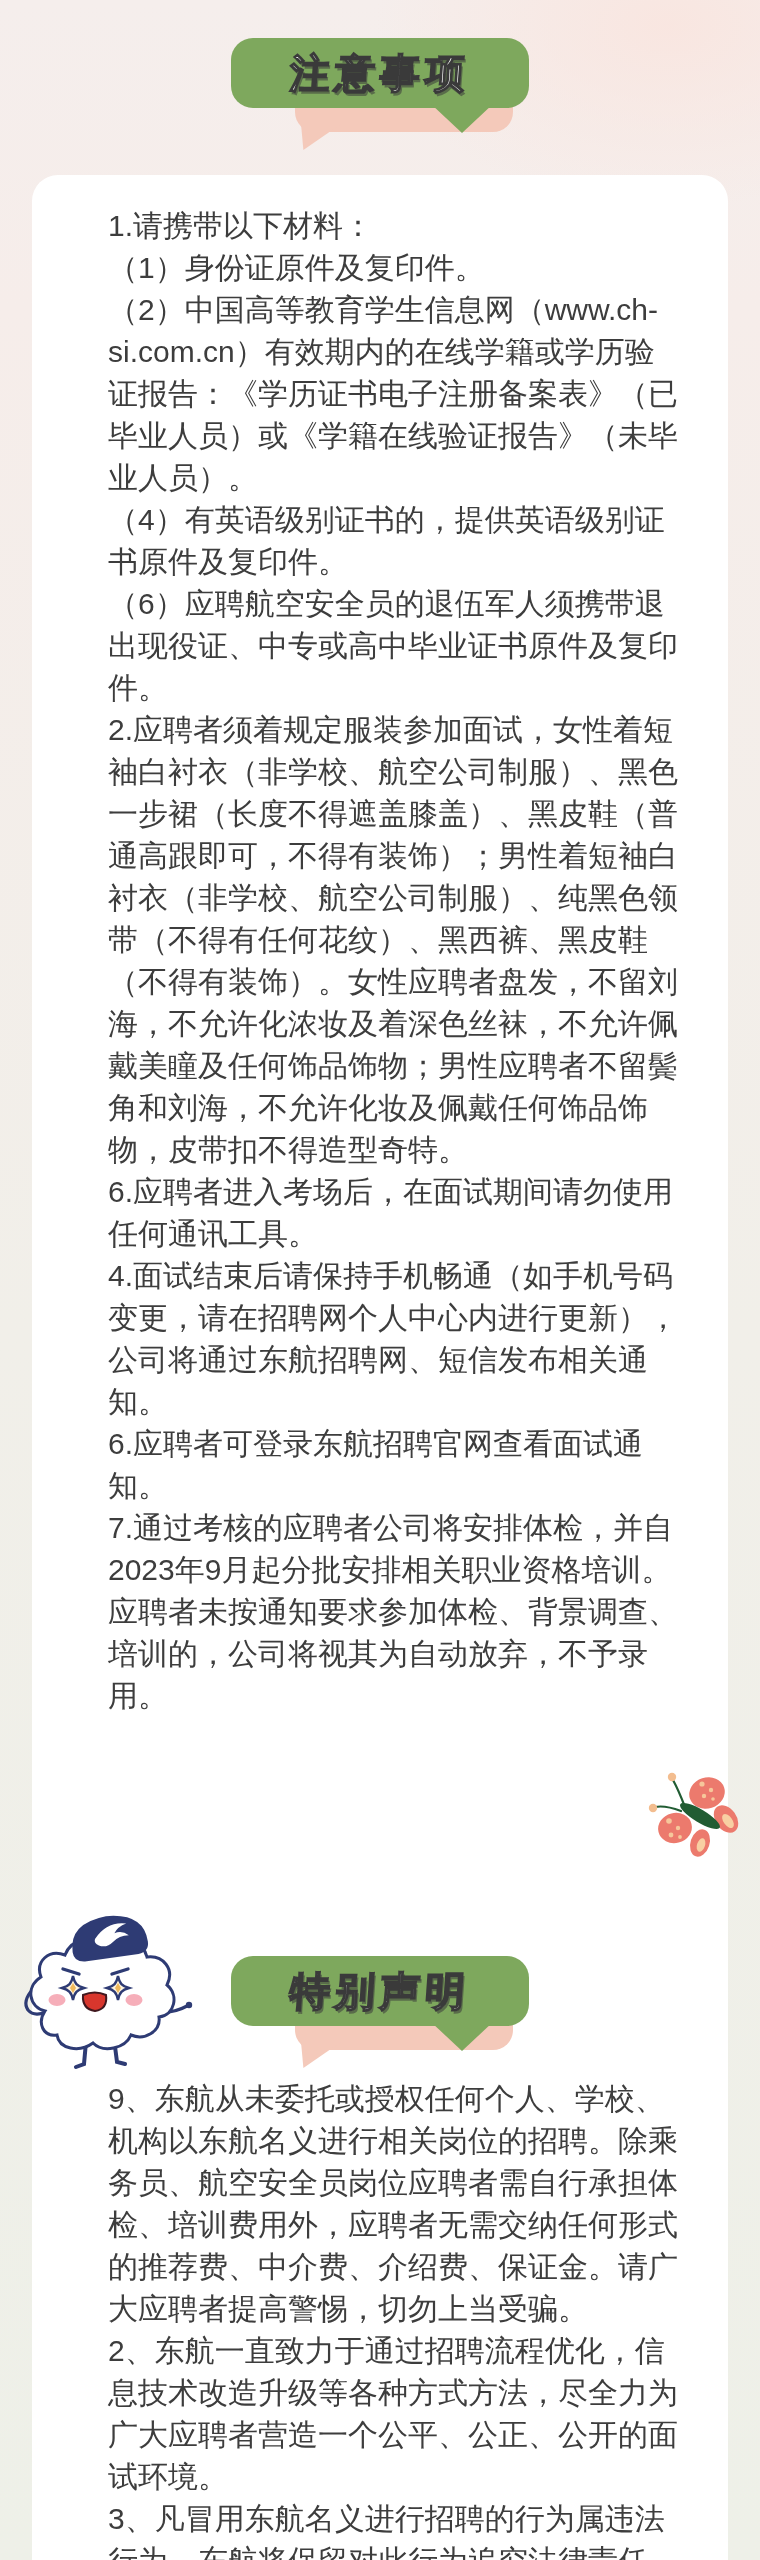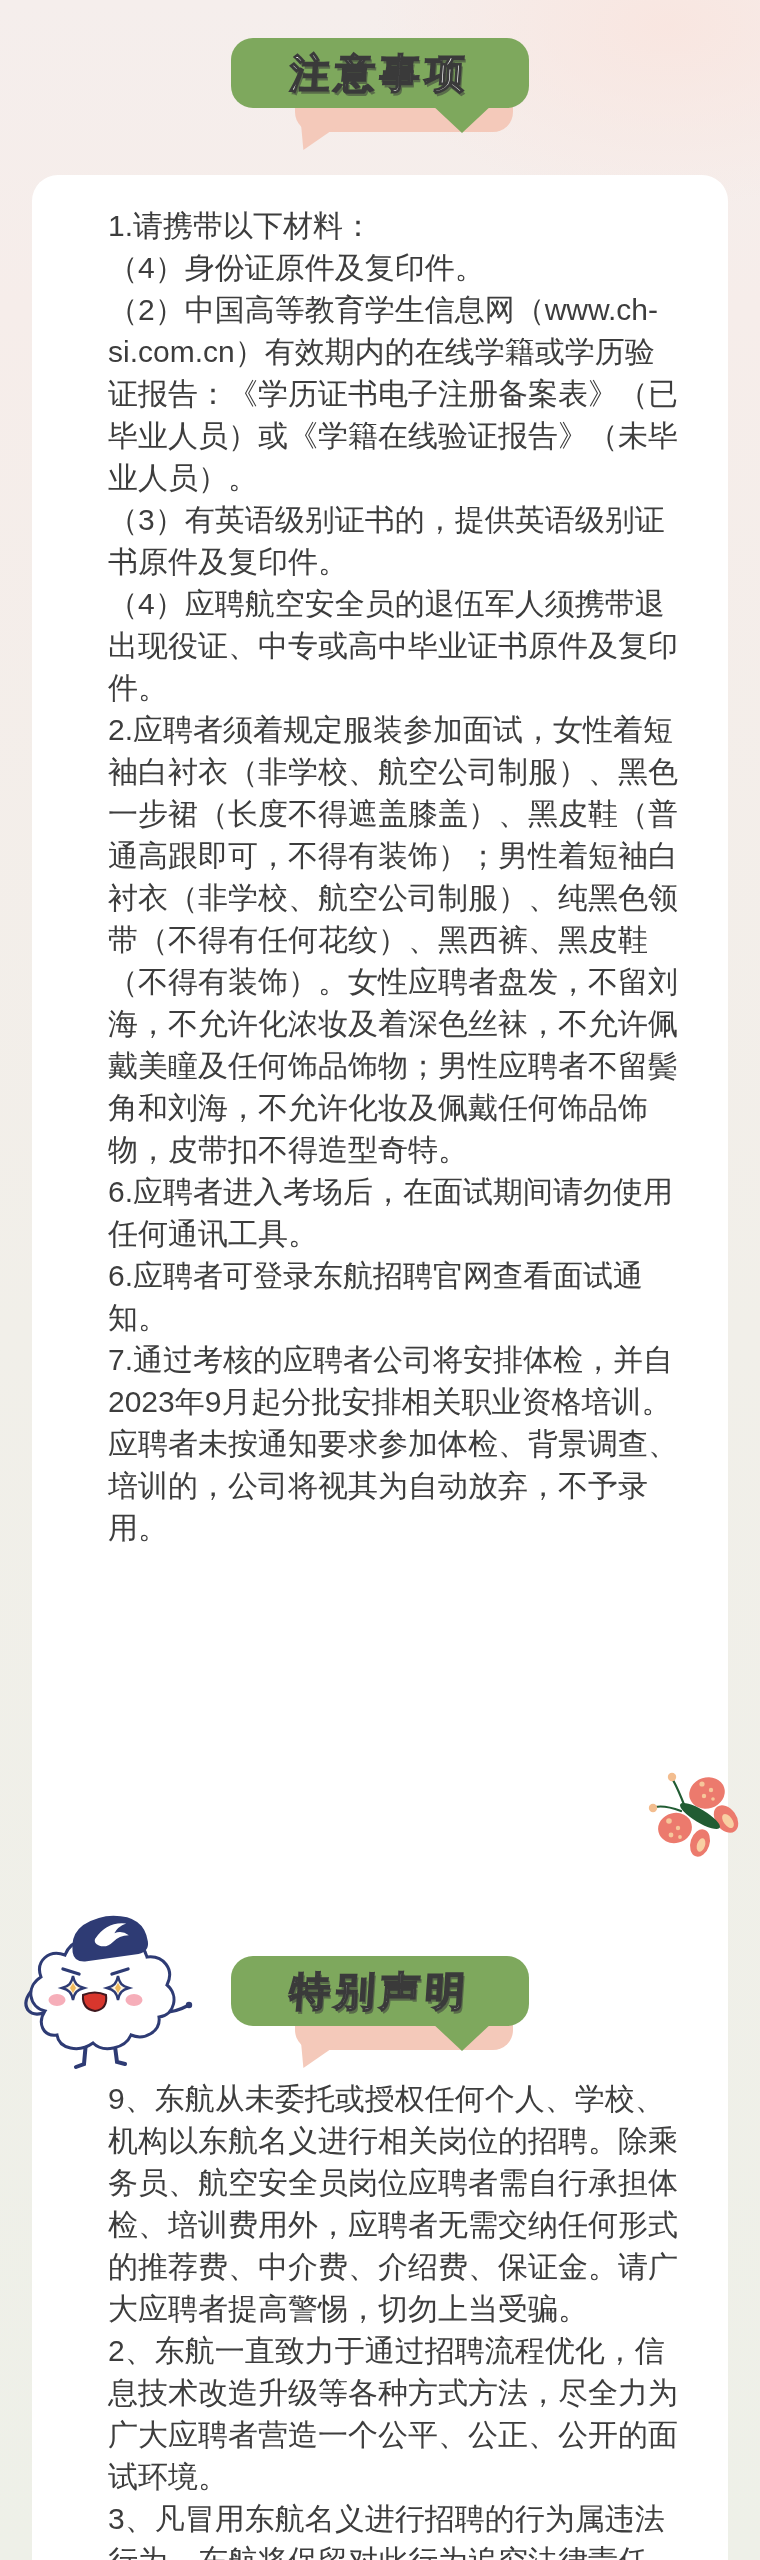--- a/index.html
+++ b/index.html
@@ -64,26 +64,27 @@
       </div>
     <div class="green">
       <span class="badge-text">注意事项</span>
       <div class="tail"></div>
     </div>
   </div>
 
   <div class="card" id="card-notice">
     <div class="card-text">
       <p>1.请携带以下材料：</p>
-      <p>（4）身份证原件及复印件。</p>
+      <p>（1）身份证原件及复印件。</p>
       <p>（2）中国高等教育学生信息网（www.ch-si.com.cn）有效期内的在线学籍或学历验证报告：《学历证书电子注册备案表》（已毕业人员）或《学籍在线验证报告》（未毕业人员）。</p>
-      <p>（3）有英语级别证书的，提供英语级别证书原件及复印件。</p>
-      <p>（4）应聘航空安全员的退伍军人须携带退出现役证、中专或高中毕业证书原件及复印件。</p>
+      <p>（4）有英语级别证书的，提供英语级别证书原件及复印件。</p>
+      <p>（6）应聘航空安全员的退伍军人须携带退出现役证、中专或高中毕业证书原件及复印件。</p>
       <p>2.应聘者须着规定服装参加面试，女性着短袖白衬衣（非学校、航空公司制服）、黑色一步裙（长度不得遮盖膝盖）、黑皮鞋（普通高跟即可，不得有装饰）；男性着短袖白衬衣（非学校、航空公司制服）、纯黑色领带（不得有任何花纹）、黑西裤、黑皮鞋（不得有装饰）。女性应聘者盘发，不留刘海，不允许化浓妆及着深色丝袜，不允许佩戴美瞳及任何饰品饰物；男性应聘者不留鬓角和刘海，不允许化妆及佩戴任何饰品饰物，皮带扣不得造型奇特。</p>
       <p>6.应聘者进入考场后，在面试期间请勿使用任何通讯工具。</p>
+      <p>4.面试结束后请保持手机畅通（如手机号码变更，请在招聘网个人中心内进行更新），公司将通过东航招聘网、短信发布相关通知。</p>
       <p>6.应聘者可登录东航招聘官网查看面试通知。</p>
       <p>7.通过考核的应聘者公司将安排体检，并自2023年9月起分批安排相关职业资格培训。应聘者未按通知要求参加体检、背景调查、培训的，公司将视其为自动放弃，不予录用。</p>
     </div>
   </div>
 
   <svg class="butterfly" viewBox="0 0 100 100">
     <path d="M40 40 Q33 22 28 13" stroke="#215c33" stroke-width="2.2" fill="none" stroke-linecap="round"></path>
     <circle cx="27" cy="10" r="4.2" fill="#f3bd8f"></circle>
     <path d="M36 44 Q20 38 10 40" stroke="#215c33" stroke-width="2.2" fill="none" stroke-linecap="round"></path>
     <circle cx="8" cy="41" r="4.2" fill="#f3bd8f"></circle>

